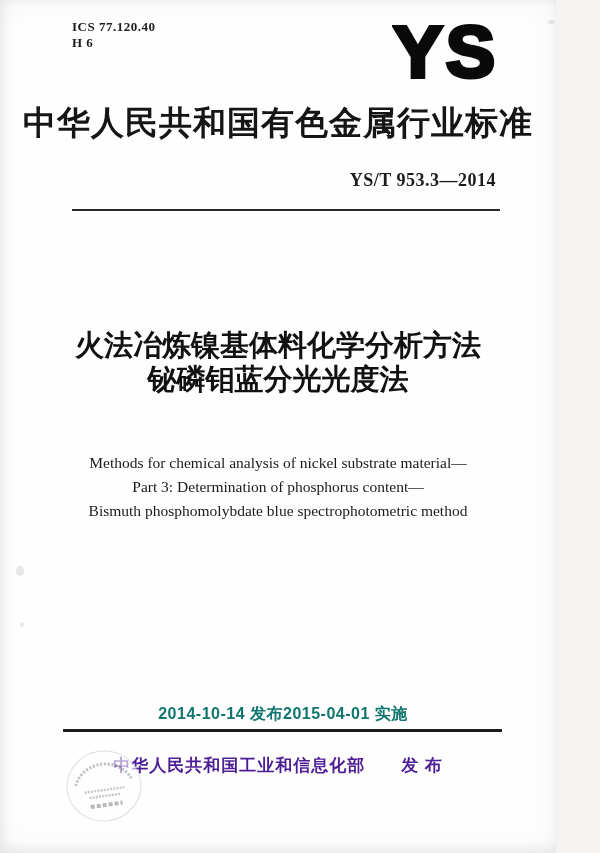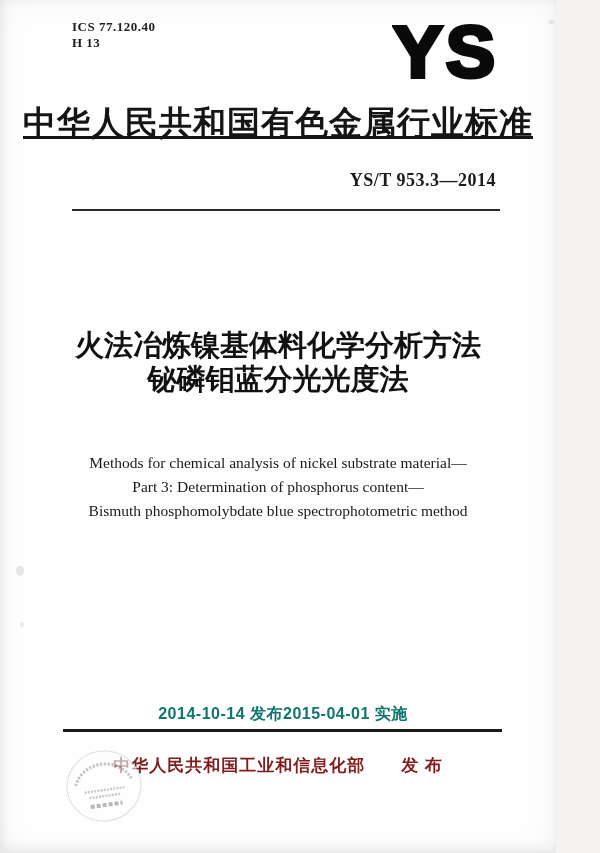--- a/index.html
+++ b/index.html
@@ -40,21 +40,20 @@
     -webkit-text-stroke:4px #0a0a0a;
     color:#0a0a0a;
     transform:scaleY(0.98);
   }
   .header-title{
     position:absolute;top:101px;left:0;width:100%;
     text-align:center;
     font-size:33px;font-weight:bold;
     letter-spacing:1px;
     color:#151515;
-    text-decoration:underline;
   }
   .std-number{
     position:absolute;right:60px;top:170px;
     font-family:"Liberation Serif", serif;
     font-weight:bold;font-size:18px;
     letter-spacing:0.5px;
   }
   .rule-top{
     position:absolute;left:72px;right:56px;top:209px;
     height:2px;background:#2a2a2a;
@@ -83,42 +82,42 @@
   }
   .rule-bottom{
     position:absolute;left:63px;right:54px;top:729px;
     height:3px;background:#1c1c1c;
   }
   .publisher-row{
     position:absolute;top:754px;left:0;width:100%;
     text-align:center;
     font-size:17px;font-weight:bold;
     letter-spacing:1px;
-    color:#7f1d1d;
+    color:#4c1d95;
   }
   .publisher-row .gap{display:inline-block;width:36px;}
   .stamp{
     position:absolute;left:62px;top:746px;
     width:84px;height:80px;
     opacity:0.6;
     transform:rotate(-8deg);
   }
   .speck{position:absolute;border-radius:50%;background:#cfcfcf;}
   .speck.s1{left:16px;top:566px;width:8px;height:10px;opacity:.5;}
   .speck.s2{left:20px;top:622px;width:4px;height:5px;opacity:.45;}
   .speck.s3{left:548px;top:20px;width:7px;height:4px;opacity:.4;}
 </style>
 </head>
 <body>
 
 <div class="page">
 
   <div class="ics-block">
     <div>ICS 77.120.40</div>
-    <div>H 13</div>
+    <div>H 6</div>
   </div>
 
   <div class="logo">YS</div>
 
   <div class="header-title">中华人民共和国有色金属行业标准</div>
 
   <div class="std-number">YS/T 953.3—2014</div>
 
   <div class="rule-top"></div>
 

